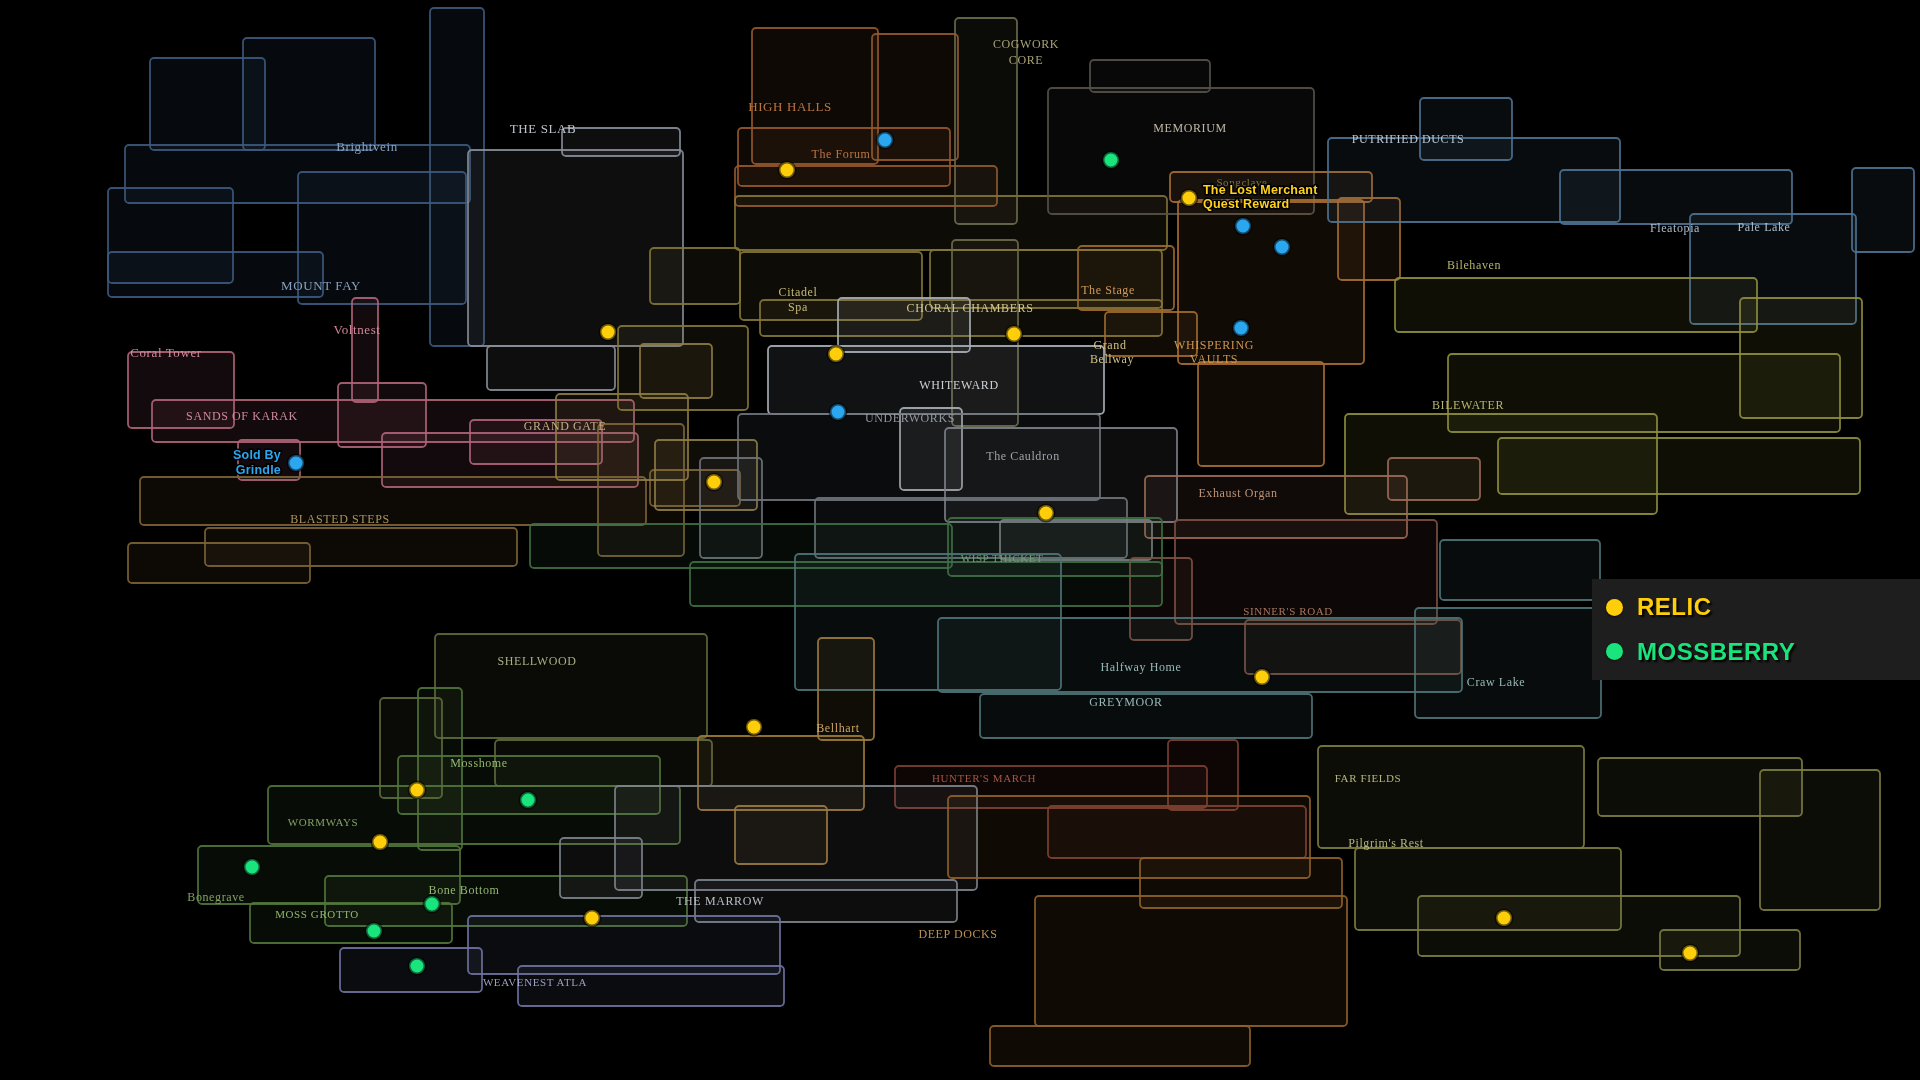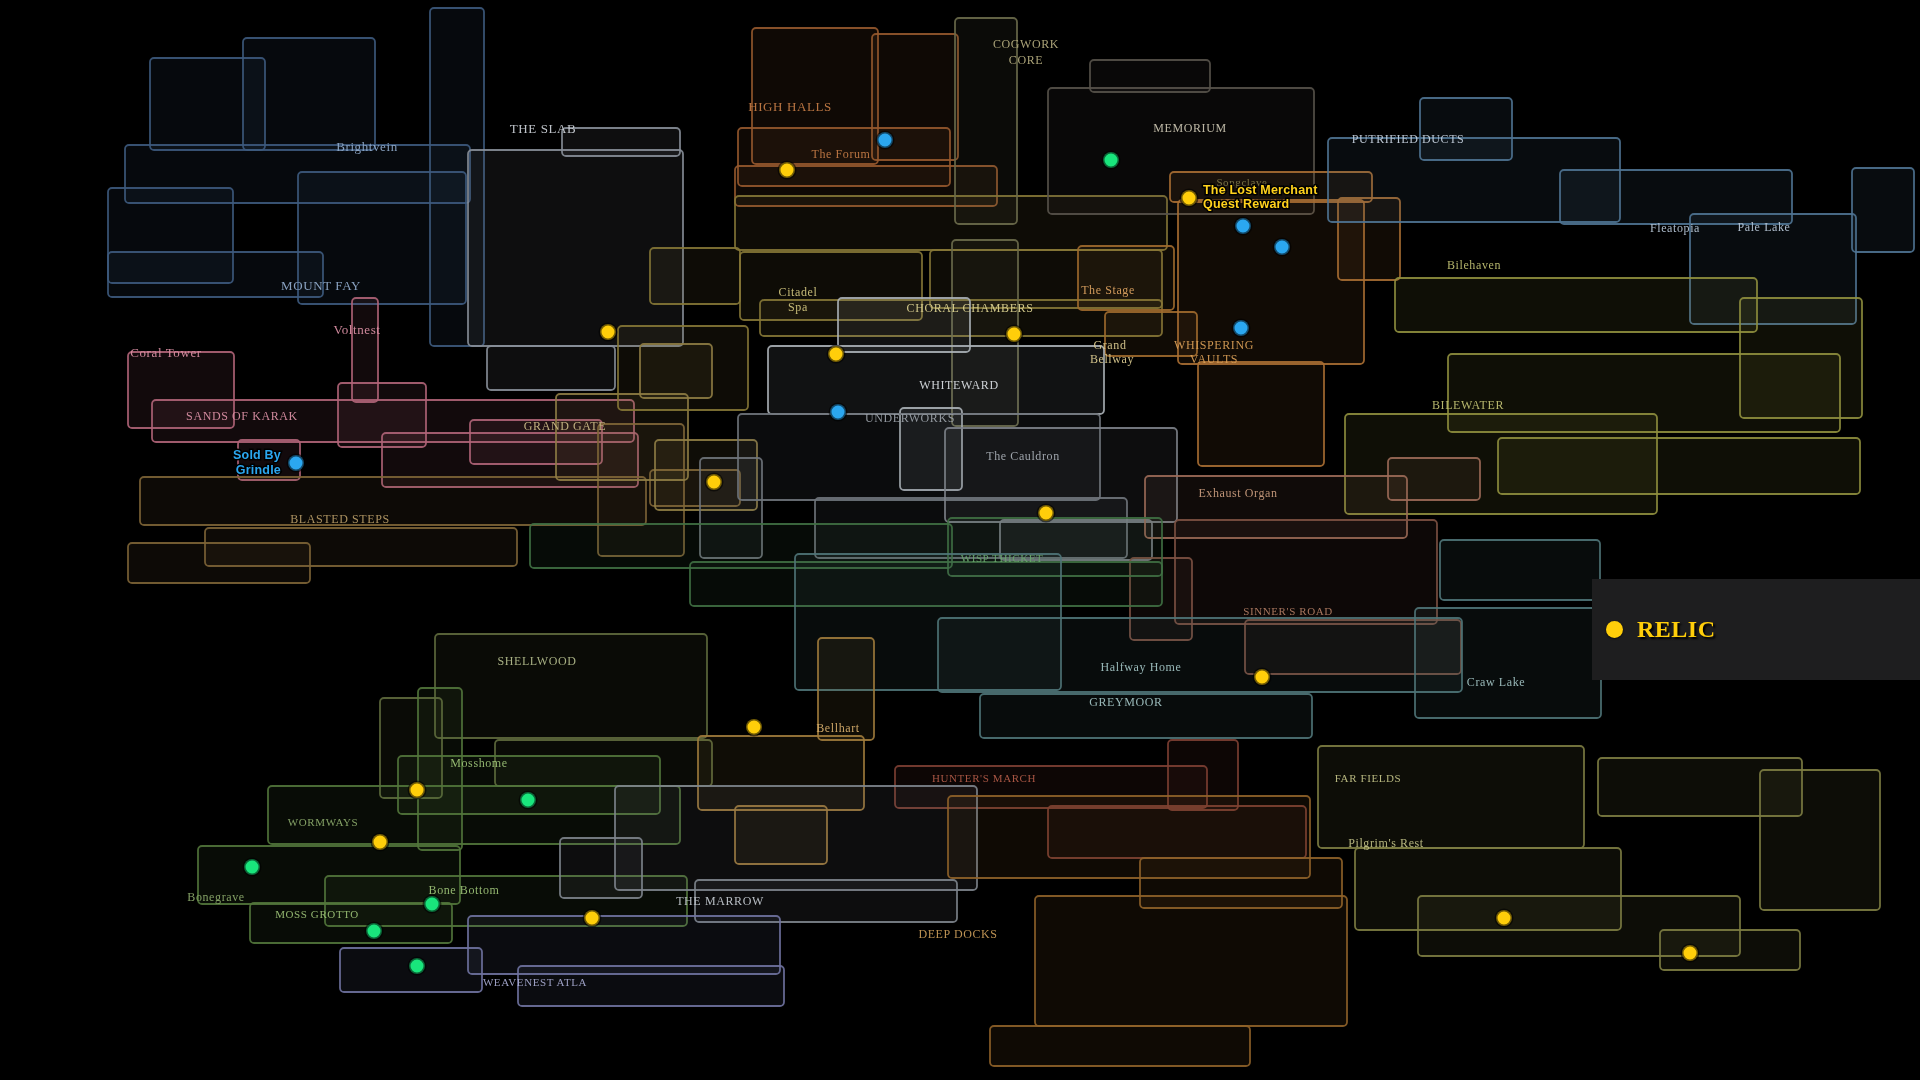--- a/index.html
+++ b/index.html
@@ -6,21 +6,21 @@
   #stage{position:relative;width:1920px;height:1080px;background:#000;overflow:hidden;
          font-family:"Liberation Sans",sans-serif;}
   #map-svg{position:absolute;left:0;top:0;}
   .map-block{fill-opacity:0.10;stroke-width:1.8;stroke-opacity:0.9;}
   .map-label{font-family:"Liberation Serif","DejaVu Serif",serif;text-anchor:middle;
              letter-spacing:0.6px;opacity:0.95;}
   .map-annot{font-family:"Liberation Sans",sans-serif;font-weight:bold;font-size:12.5px;
              paint-order:stroke;stroke:#000;stroke-width:3px;letter-spacing:0.2px;}
   .marker{stroke:rgba(0,0,0,0.55);stroke-width:3px;}
   .legend{position:absolute;background:#1e1e1f;display:flex;flex-direction:column;
-          justify-content:space-around;padding:6px 0;box-sizing:border-box;font-family:Liberation Serif, serif;}
+          justify-content:space-around;padding:6px 0;box-sizing:border-box;}
   .legend-row{display:flex;align-items:center;gap:14px;padding-left:14px;}
   .legend-dot{width:17px;height:17px;border-radius:50%;flex:0 0 auto;
               box-shadow:0 1px 2px rgba(0,0,0,0.6);}
   .legend-label{font-weight:bold;font-size:24px;letter-spacing:0.5px;
                 text-shadow:2px 2px 2px #000;}
 </style>
 </head>
 <body>
 
 <div id="stage">
@@ -211,14 +211,18 @@
       <text x="281" y="474" class="map-annot" fill="#2ba7f0" text-anchor="end">Grindle</text>
       <text x="1203" y="194" class="map-annot" fill="#ffd21c" text-anchor="start">The Lost Merchant</text>
       <text x="1203" y="208" class="map-annot" fill="#ffd21c" text-anchor="start">Quest Reward</text>
     </svg>
 
   <div class="legend" id="legend" style="left: 1592px; top: 579px; width: 328px; height: 101px;">
     <div class="legend-row">
       <span class="legend-dot" style="background: rgb(255, 206, 10);"></span>
       <span class="legend-label" style="color: rgb(255, 206, 10);">RELIC</span>
     </div>
+    <div class="legend-row">
+      <span class="legend-dot" style="background: rgb(25, 229, 124);"></span>
+      <span class="legend-label" style="color: rgb(25, 229, 124);">MOSSBERRY</span>
+    </div>
   </div>
 </div>
 
 </body></html>

